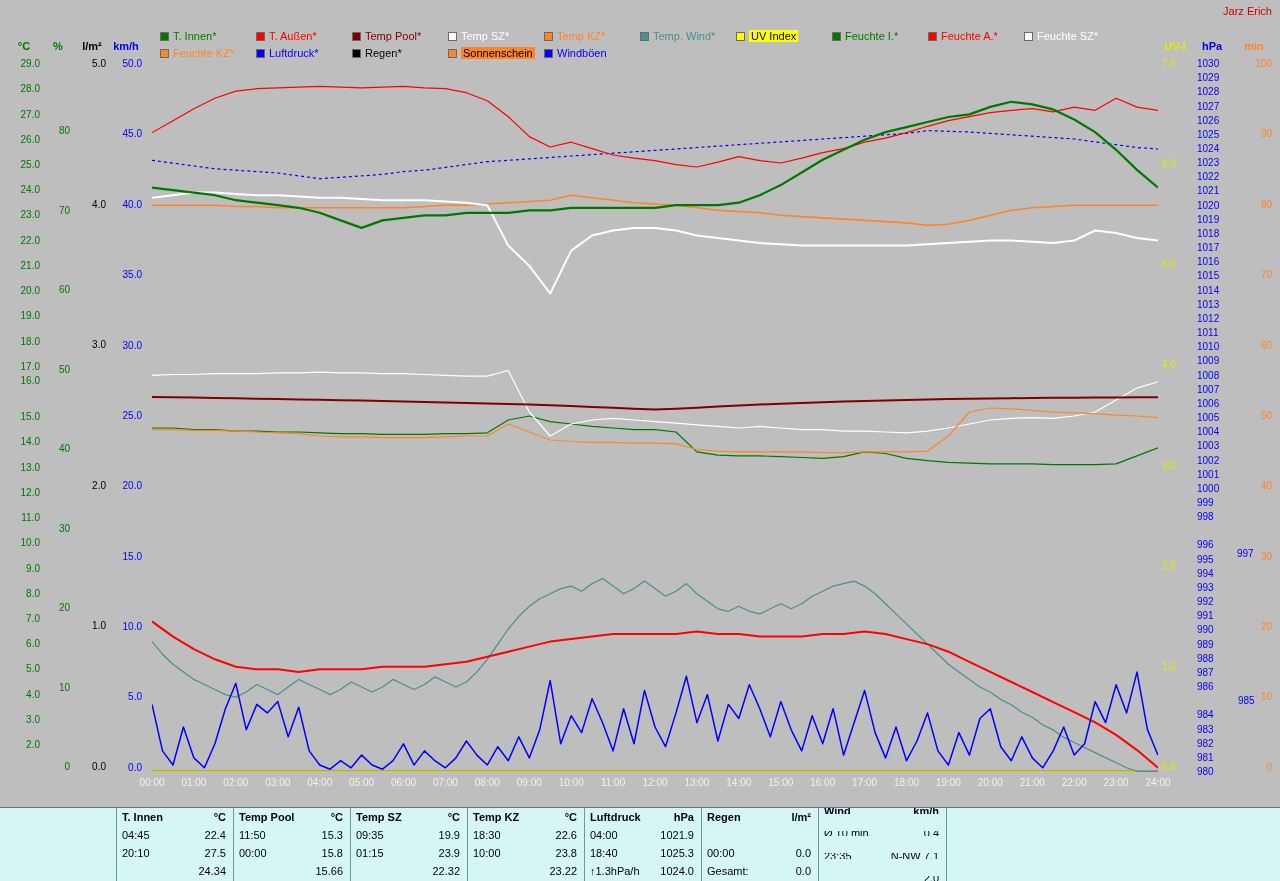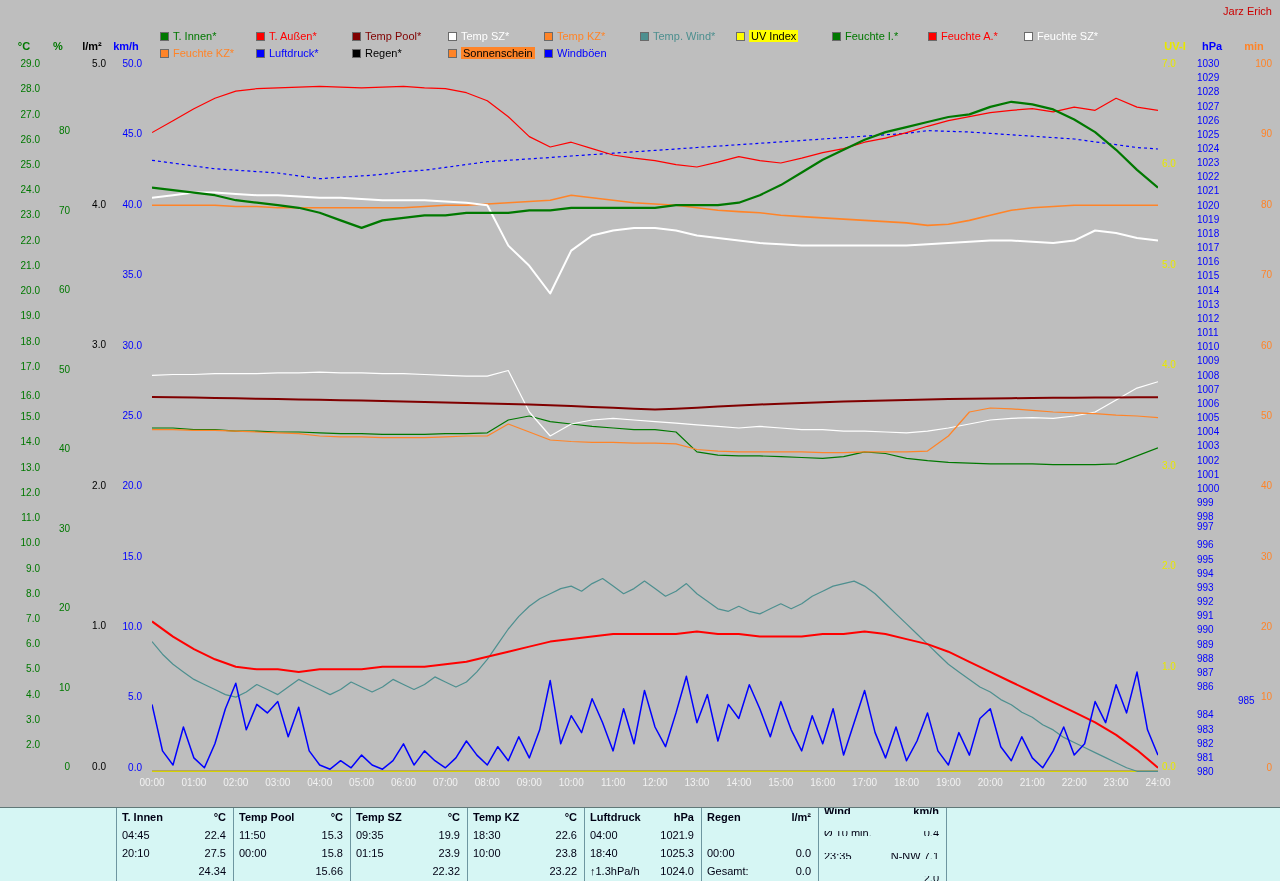--- a/index.html
+++ b/index.html
@@ -103,21 +103,21 @@
         <span class="axis-label r" style="top: 75.7px; color: rgb(0, 120, 0);">26.0</span>
         <span class="axis-label r" style="top: 100.9px; color: rgb(0, 120, 0);">25.0</span>
         <span class="axis-label r" style="top: 126.1px; color: rgb(0, 120, 0);">24.0</span>
         <span class="axis-label r" style="top: 151.4px; color: rgb(0, 120, 0);">23.0</span>
         <span class="axis-label r" style="top: 176.6px; color: rgb(0, 120, 0);">22.0</span>
         <span class="axis-label r" style="top: 201.8px; color: rgb(0, 120, 0);">21.0</span>
         <span class="axis-label r" style="top: 227px; color: rgb(0, 120, 0);">20.0</span>
         <span class="axis-label r" style="top: 252.3px; color: rgb(0, 120, 0);">19.0</span>
         <span class="axis-label r" style="top: 277.5px; color: rgb(0, 120, 0);">18.0</span>
         <span class="axis-label r" style="top: 302.7px; color: rgb(0, 120, 0);">17.0</span>
-        <span class="axis-label r" style="top: 332px; color: rgb(0, 120, 0);">16.0</span>
+        <span class="axis-label r" style="top: 317px; color: rgb(0, 120, 0);">16.0</span>
         <span class="axis-label r" style="top: 353.2px; color: rgb(0, 120, 0);">15.0</span>
         <span class="axis-label r" style="top: 378.4px; color: rgb(0, 120, 0);">14.0</span>
         <span class="axis-label r" style="top: 403.6px; color: rgb(0, 120, 0);">13.0</span>
         <span class="axis-label r" style="top: 428.8px; color: rgb(0, 120, 0);">12.0</span>
         <span class="axis-label r" style="top: 454.1px; color: rgb(0, 120, 0);">11.0</span>
         <span class="axis-label r" style="top: 479.3px; color: rgb(0, 120, 0);">10.0</span>
         <span class="axis-label r" style="top: 504.5px; color: rgb(0, 120, 0);">9.0</span>
         <span class="axis-label r" style="top: 529.7px; color: rgb(0, 120, 0);">8.0</span>
         <span class="axis-label r" style="top: 555px; color: rgb(0, 120, 0);">7.0</span>
         <span class="axis-label r" style="top: 580.2px; color: rgb(0, 120, 0);">6.0</span>
@@ -200,21 +200,21 @@
         <span class="axis-label l" style="top: 325.7px; color: rgb(0, 0, 255);">1007</span>
         <span class="axis-label l" style="top: 339.8px; color: rgb(0, 0, 255);">1006</span>
         <span class="axis-label l" style="top: 354px; color: rgb(0, 0, 255);">1005</span>
         <span class="axis-label l" style="top: 368.2px; color: rgb(0, 0, 255);">1004</span>
         <span class="axis-label l" style="top: 382.3px; color: rgb(0, 0, 255);">1003</span>
         <span class="axis-label l" style="top: 396.5px; color: rgb(0, 0, 255);">1002</span>
         <span class="axis-label l" style="top: 410.6px; color: rgb(0, 0, 255);">1001</span>
         <span class="axis-label l" style="top: 424.8px; color: rgb(0, 0, 255);">1000</span>
         <span class="axis-label l" style="top: 439px; color: rgb(0, 0, 255);">999</span>
         <span class="axis-label l" style="top: 453.1px; color: rgb(0, 0, 255);">998</span>
-        <span class="axis-label l" style="top: 463px; color: rgb(0, 0, 255);">997</span>
+        <span class="axis-label l" style="top: 490px; color: rgb(0, 0, 255); margin-left: 40px;">997</span>
         <span class="axis-label l" style="top: 481.4px; color: rgb(0, 0, 255);">996</span>
         <span class="axis-label l" style="top: 495.6px; color: rgb(0, 0, 255);">995</span>
         <span class="axis-label l" style="top: 509.8px; color: rgb(0, 0, 255);">994</span>
         <span class="axis-label l" style="top: 523.9px; color: rgb(0, 0, 255);">993</span>
         <span class="axis-label l" style="top: 538.1px; color: rgb(0, 0, 255);">992</span>
         <span class="axis-label l" style="top: 552.2px; color: rgb(0, 0, 255);">991</span>
         <span class="axis-label l" style="top: 566.4px; color: rgb(0, 0, 255);">990</span>
         <span class="axis-label l" style="top: 580.6px; color: rgb(0, 0, 255);">989</span>
         <span class="axis-label l" style="top: 594.7px; color: rgb(0, 0, 255);">988</span>
         <span class="axis-label l" style="top: 608.9px; color: rgb(0, 0, 255);">987</span>

